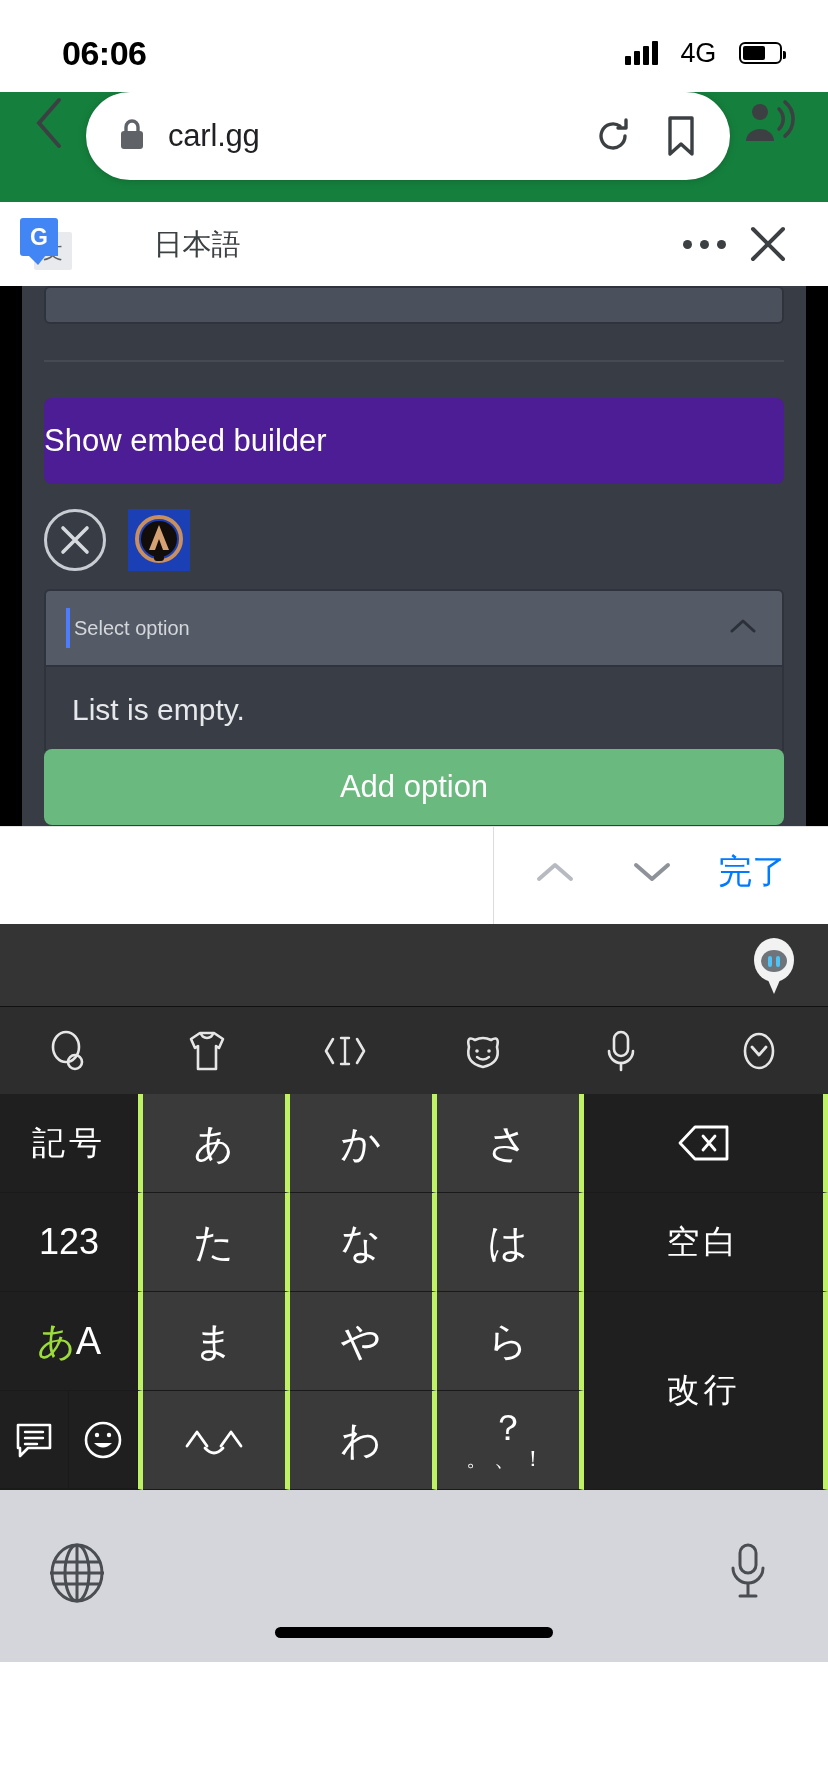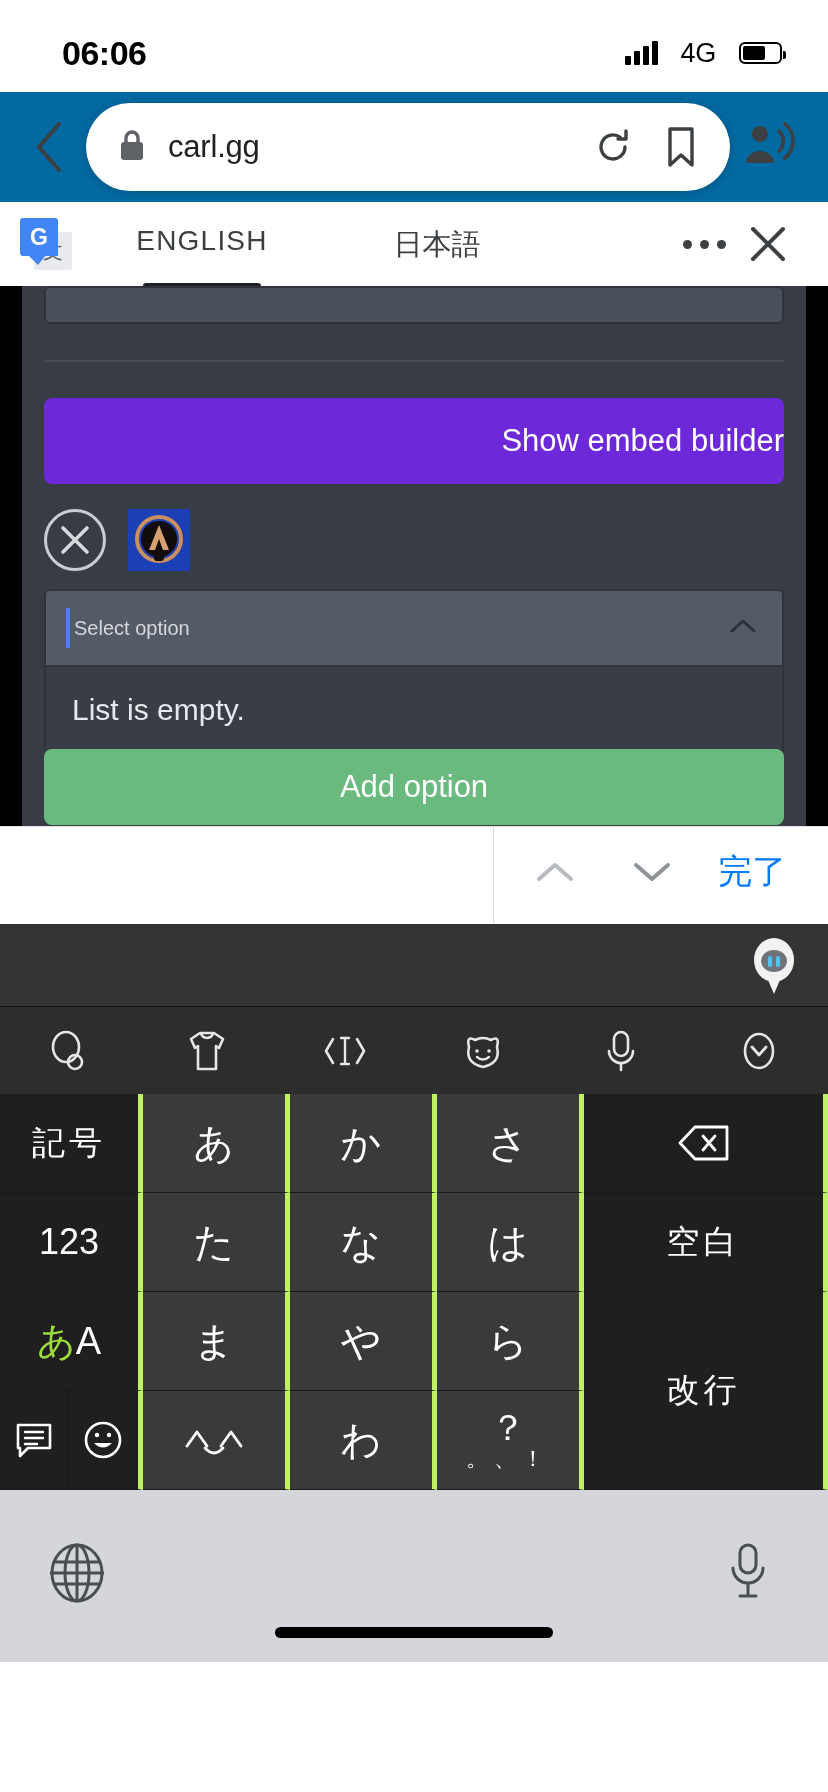--- a/index.html
+++ b/index.html
@@ -25,21 +25,21 @@
   .sig i:nth-child(3){height:19px;} .sig i:nth-child(4){height:24px;}
   .net { font-size:27px; font-weight:500; color:#000; letter-spacing:-0.3px; }
   .batt { position:relative; width:43px; height:22px; border:2.5px solid #000;
           border-radius:6px; padding:2px; }
   .batt .fill { background:#000; height:100%; width:62%; border-radius:2px; }
   .batt:after { content:""; position:absolute; right:-6px; top:7px; width:3px;
                 height:8px; background:#000; border-radius:0 2px 2px 0; }
 
   
   .browser-bar {
-    height:110px; background:#0369a1; display:flex; align-items:center;
+    height:110px; background:#15803d; display:flex; align-items:flex-start;
     padding:0 26px 0 18px; gap:6px;
   }
   .back-btn { width:62px; height:62px; display:flex; align-items:center; justify-content:center; }
   .urlpill {
     flex:1; height:88px; background:#fff; border-radius:44px;
     box-shadow:0 1px 8px rgba(0,0,0,.18), 0 0 0 0.5px rgba(0,0,0,.04);
     display:flex; align-items:center; padding:0 26px 0 32px; gap:22px;
   }
   .lock { flex:0 0 auto; }
   .url-text { flex:1; font-size:31px; color:#202124; letter-spacing:-0.2px; }
@@ -74,22 +74,22 @@
   .tb-ico { width:64px; height:64px; display:flex; align-items:center; justify-content:center; }
   .dots { display:flex; gap:8px; }
   .dots span { width:9px; height:9px; background:#3c4043; border-radius:50%; }
 
   
   .webview { background:#000; position:relative; height:540px; overflow:hidden; }
   .page { background:#373c45; margin:0 22px; min-height:100%; padding:0 22px; }
   .textarea-stub { height:38px; background:#4b515c; border:2px solid #2f343c;
                    border-radius:6px; margin-top:0; }
   .hr { height:2px; background:#454b55; margin:36px 0; }
-  .btn-grey { background:#6d28d9; color:#fff; border-radius:8px;
-              text-align:right; font-size:31px; padding:25px 0; }
+  .btn-grey { background:#4c1d95; color:#fff; border-radius:8px;
+              text-align:left; font-size:31px; padding:25px 0; }
   .emoji-row { display:flex; align-items:center; gap:22px; margin:25px 0 18px; }
   .remove-circ { width:62px; height:62px; border-radius:50%; border:3px solid #c9cdd3;
                  display:flex; align-items:center; justify-content:center; flex:0 0 auto; }
   .emoji-img { width:62px; height:62px; background:#1b3fb5; position:relative;
                display:flex; align-items:center; justify-content:center; flex:0 0 auto; }
   .sel-box { background:#545b66; border:2px solid #2f343c; border-radius:6px 6px 0 0;
              height:78px; display:flex; align-items:center; padding:0 22px;
              position:relative; }
   .caret { width:4px; height:40px; background:#4d7cff; position:absolute; left:20px; }
   .sel-ph { font-size:20px; color:#d4d7dc; margin-left:6px; }
@@ -203,21 +203,20 @@
       </svg>
     </div>
   </div>
 
   <div class="translate-bar">
     <div class="gt-logo">
       <div class="sq">文</div>
       <div class="bl">G</div>
     </div>
     <div class="lang-tabs">
-      <div class="lang-tab en active">ENGLISH</div>
       <div class="lang-tab ja">日本語</div>
     </div>
     <div class="tb-ico">
       <div class="dots">
           <span></span>
           <span></span>
           <span></span>
         </div>
     </div>
     <div class="tb-ico">

